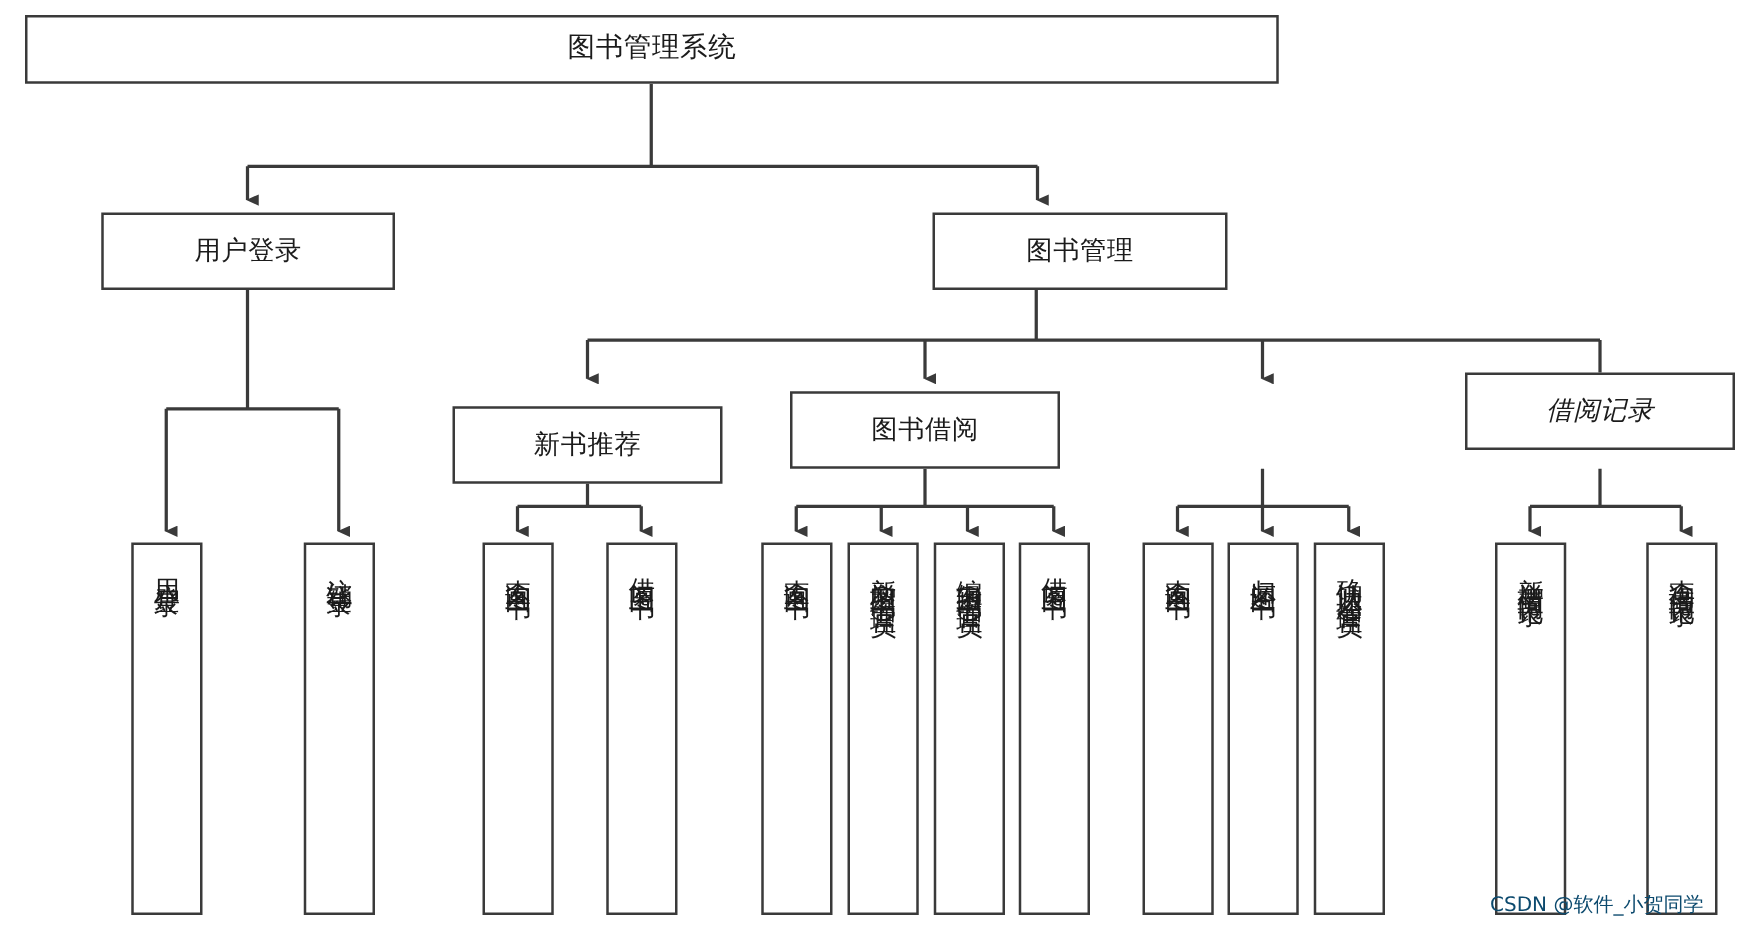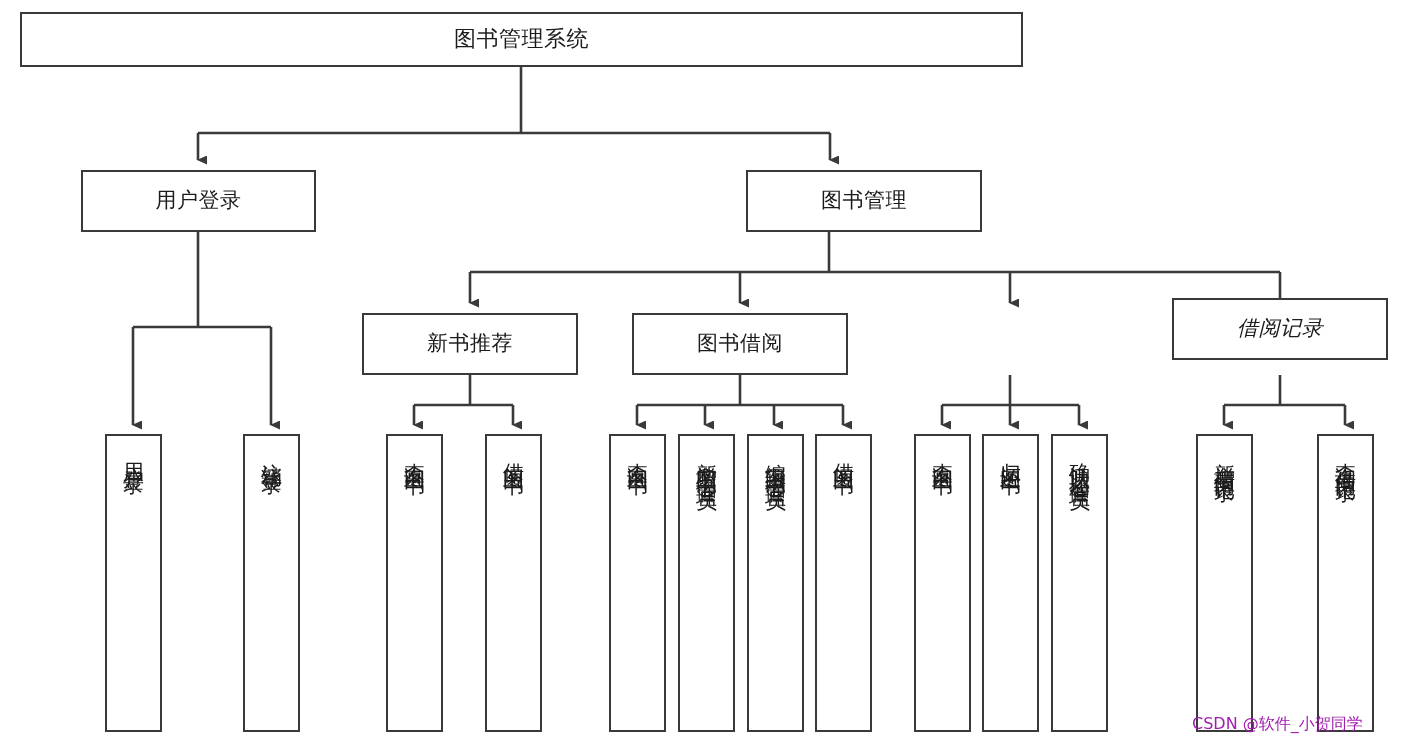--- a/index.html
+++ b/index.html
@@ -51,21 +51,21 @@
     font-size:21px;
     line-height:1.05;
     letter-spacing:4px;
     white-space:nowrap;
   }
 
   #watermark{
     position:absolute;
     left:1192px;top:714px;
     font-size:16px;
-    color:#a21caf;
+    color:#0c4a6e;
     z-index:3;
     white-space:nowrap;
     font-family:"DejaVu Sans","Liberation Sans",sans-serif;
   }
 </style>
 </head>
 <body>
 
 <div id="stage">
 
@@ -123,21 +123,21 @@
     <span class="label">图书管理系统</span>
   </div>
 
   <div class="node horiz" style="left:81px;top:170px;width:235px;height:62px;">
     <span class="label">用户登录</span>
   </div>
   <div class="node horiz" style="left:711px;top:170px;width:236px;height:62px;margin-left:35px;">
     <span class="label">图书管理</span>
   </div>
 
-  <div class="node horiz" style="left:362px;top:313px;width:216px;height:62px;">
+  <div class="node horiz" style="left:362px;top:325px;width:216px;height:62px;">
     <span class="label">新书推荐</span>
   </div>
   <div class="node horiz" style="left:632px;top:313px;width:216px;height:62px;">
     <span class="label">图书借阅</span>
   </div>
   <div class="node horiz" style="left:1172px;top:298px;width:216px;height:62px;font-style:italic;">
     <span class="label">借阅记录</span>
   </div>
 
   <div class="node vert" style="left:105px;top:434px;width:57px;height:298px;">

